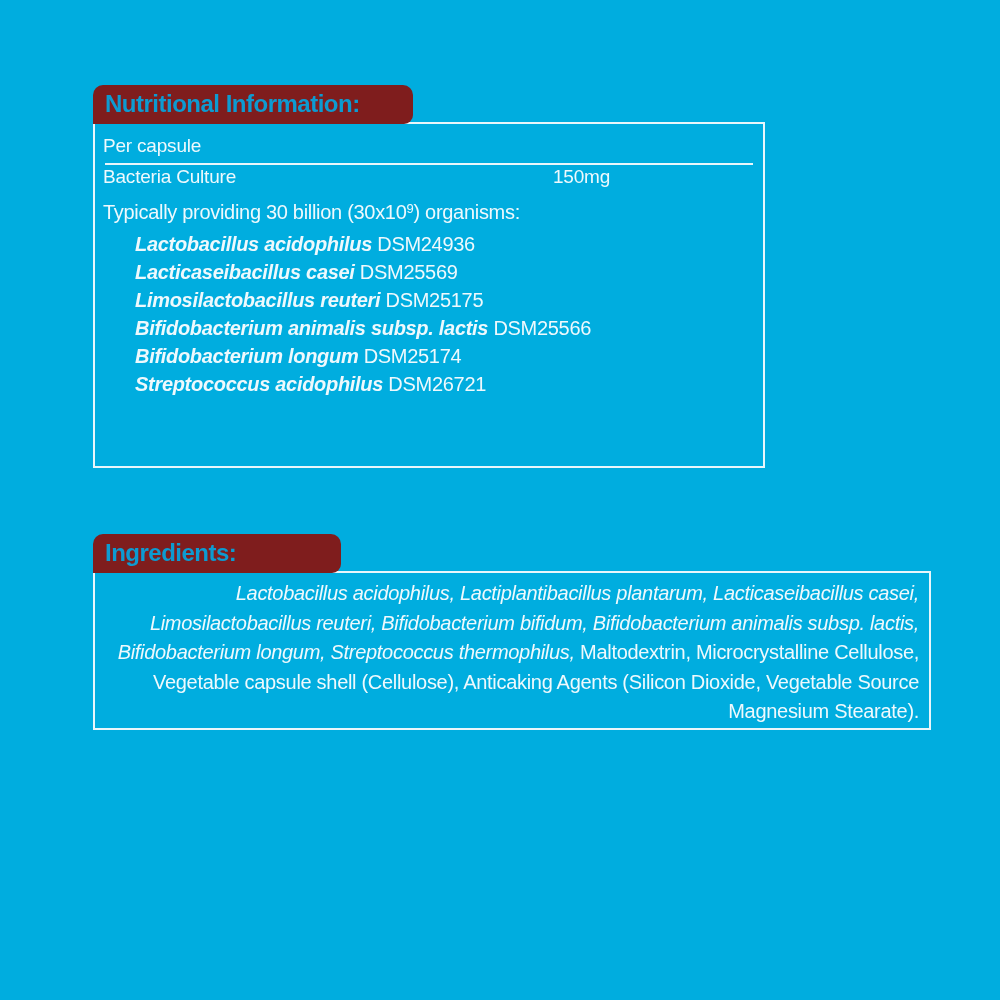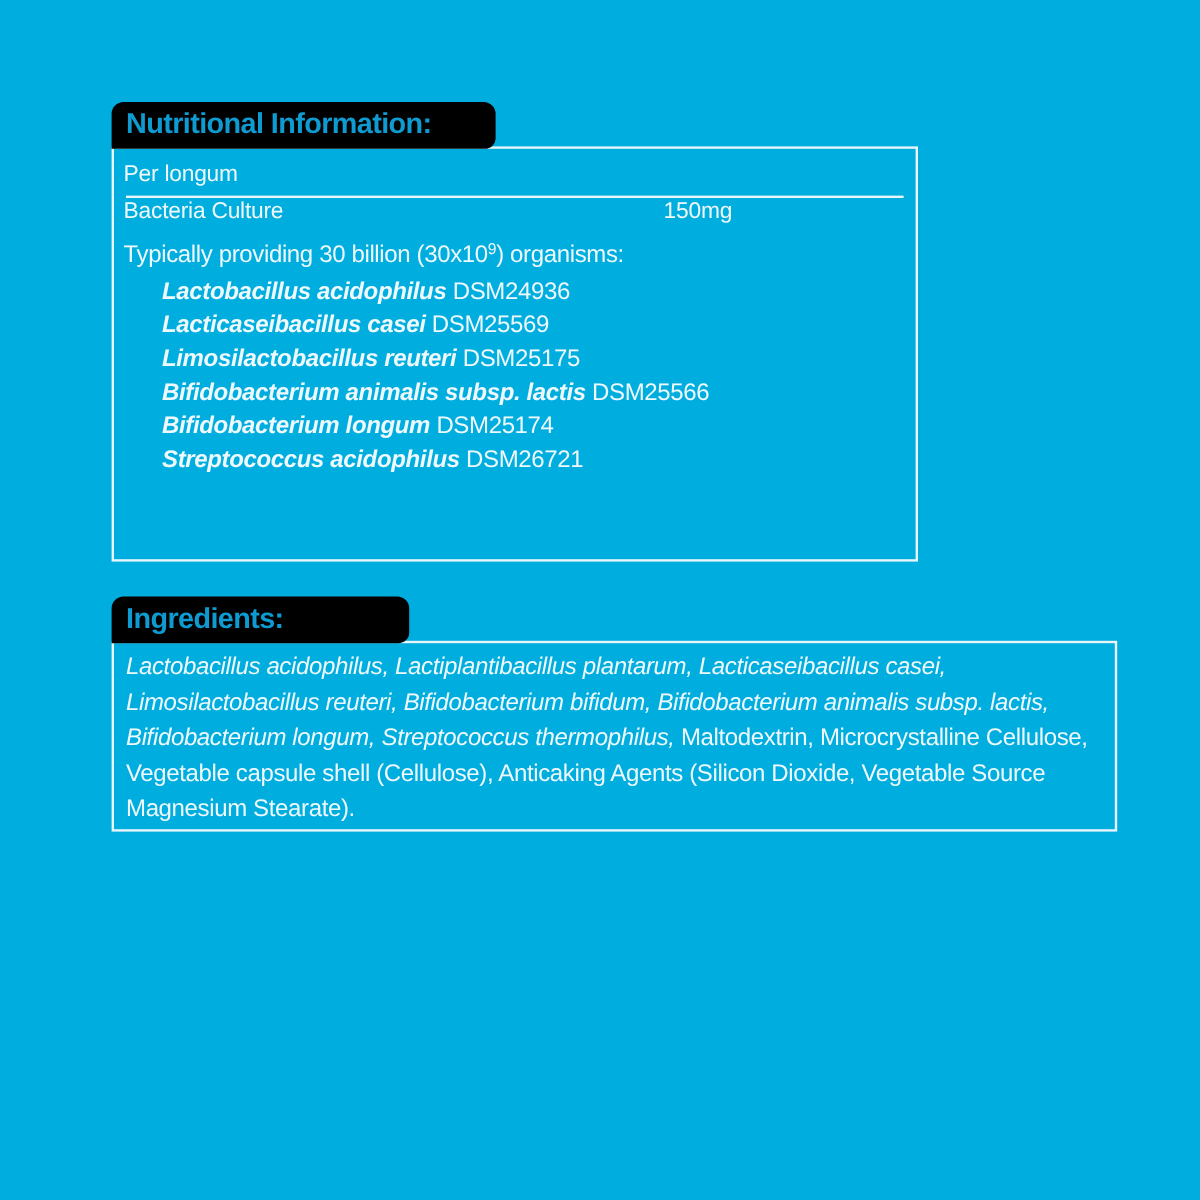--- a/index.html
+++ b/index.html
@@ -22,44 +22,44 @@
   .panel { position: absolute; }
 
   .panel-nutrition { left: 93px; top: 85px; width: 672px; }
   .panel-ingredients { left: 93px; top: 497px; width: 838px; }
 
   .tab {
     position: relative;
     z-index: 2;
     height: 39px;
     margin-bottom: -2px;
-    background: #000000;
+    background: #7f1d1d;
     border-radius: 10px 10px 9px 0;
     display: flex;
     align-items: center;
     padding: 0 14px 2px 12px;
     color: var(--accent, #0d9bd1);
     font-size: 24px;
     font-weight: bold;
     letter-spacing: -0.5px;
   }
 
   .panel-nutrition .tab { width: 320px; }
-  .panel-ingredients .tab { width: 248px; }
+  .panel-ingredients .tab { width: 248px; margin-top: 37px; }
 
   .box {
     position: relative;
     z-index: 1;
     border: 2px solid var(--line, #e8f6fb);
     color: var(--text, #eef9fd);
     width: 100%;
   }
 
   .panel-nutrition .box { height: 346px; padding: 0 8px; }
-  .panel-ingredients .box { height: 159px; padding: 6px 10px 0 10px; }
+  .panel-ingredients .box { height: 159px; padding: 6px 10px 0 10px; text-align: right; }
 
   .per-capsule {
     margin-top: 10px;
     font-size: 19px;
     line-height: 24px;
     letter-spacing: -0.2px;
   }
 
   .rule {
     height: 2px;
@@ -119,21 +119,21 @@
 </head>
 <body>
 
 <div class="canvas">
 
   <section class="panel panel-nutrition">
     <div class="tab">
       <span>Nutritional Information:</span>
     </div>
     <div class="box">
-      <div class="per-capsule">Per longum</div>
+      <div class="per-capsule">Per capsule</div>
       <div class="rule"></div>
       <div class="bc-row">
         <span>Bacteria Culture</span>
         <span class="value">150mg</span>
       </div>
       <div class="providing">
         <span>Typically providing 30 billion (30x10</span><sup>9</sup><span>) organisms:</span>
       </div>
       <ul class="strains" id="strain-list">
           <li><span class="species">Lactobacillus acidophilus</span><span class="code"> DSM24936</span></li>

